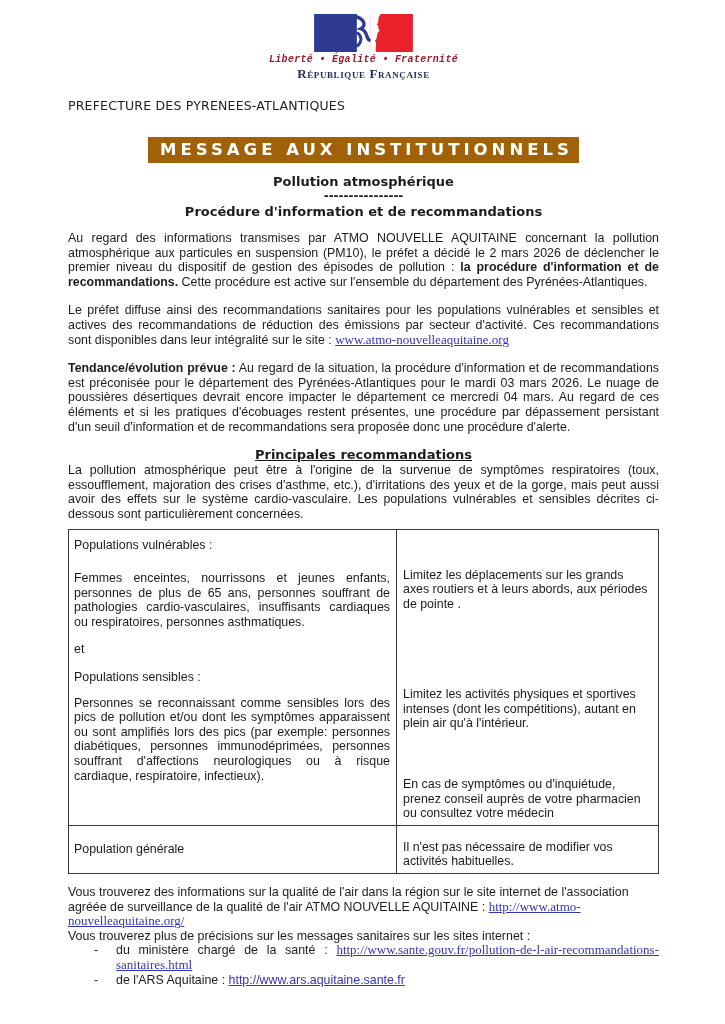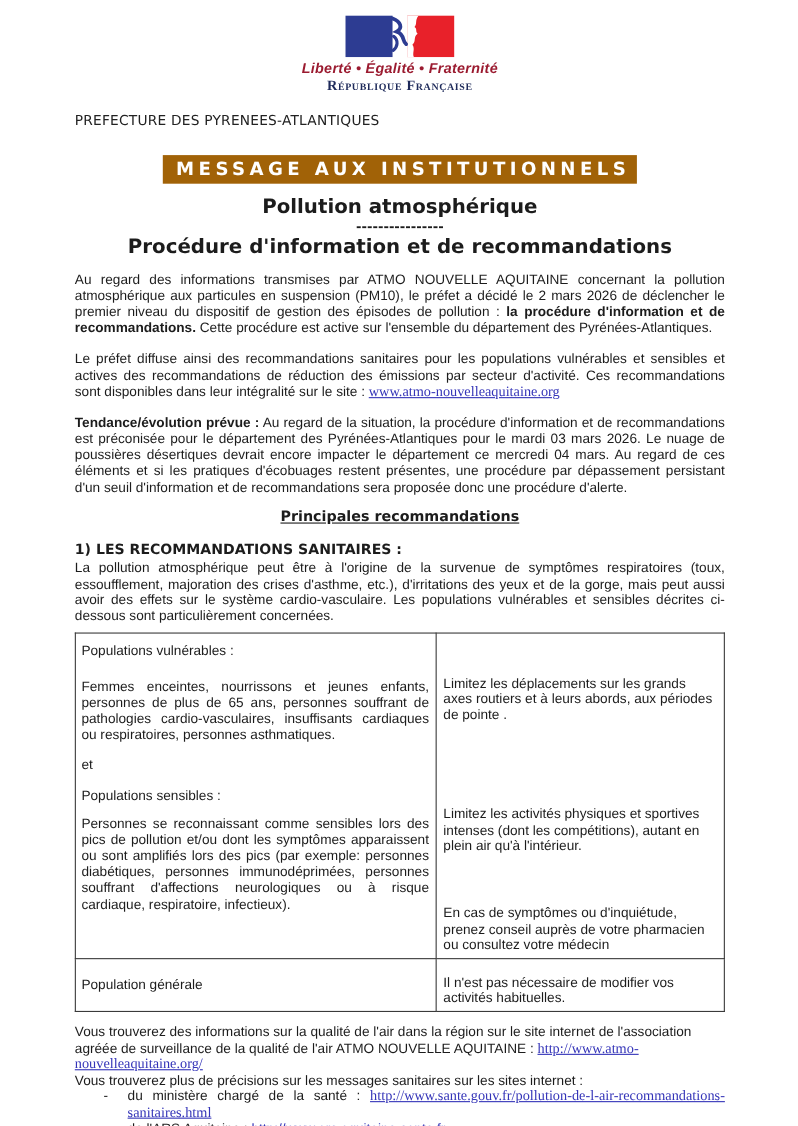--- a/index.html
+++ b/index.html
@@ -3,29 +3,29 @@
 <meta charset="utf-8">
 <style>
   *{box-sizing:border-box;margin:0;padding:0}
   html,body{background:#e9e9e9}
   body{font-family:"Liberation Sans",sans-serif;color:#1c1c1c}
   .page{width:725px;height:1024px;margin:0 auto;background:#fff;padding:14px 66px 0 68px;overflow:hidden;position:relative}
 
   
   .logo-block{text-align:center}
   .flag{width:105px;height:38px;display:block;margin:0 auto 2px}
-  .motto{font-family:Liberation Sans, sans-serif;font-style:italic;font-weight:bold;font-size:13px;color:#9b1b30;letter-spacing:.3px}
+  .motto{font-family:Liberation Mono, monospace;font-style:italic;font-weight:bold;font-size:10px;color:#9b1b30;letter-spacing:.3px}
   .republic{font-family:"Liberation Serif",serif;font-variant:small-caps;font-weight:bold;font-size:13px;color:#1e2a5a;letter-spacing:.6px;margin-top:1px}
 
   .prefecture{text-align:left;font-family:"DejaVu Sans",sans-serif;font-size:12.5px;margin-top:16px;letter-spacing:.2px;color:#222}
 
   .banner-wrap{text-align:center;margin-top:24px}
   .banner{display:inline-block;background:#a16207;color:#fff;font-family:"DejaVu Sans",sans-serif;font-weight:bold;font-size:16.5px;letter-spacing:4px;padding:3px 6px 4px 12px}
 
-  .subtitle{text-align:center;font-family:"DejaVu Sans",sans-serif;font-weight:bold;font-size:18px;margin-top:11px}
+  .subtitle{text-align:center;font-family:"DejaVu Sans",sans-serif;font-weight:bold;font-size:13px;margin-top:11px}
   .sep-line{text-align:center;font-family:"DejaVu Sans",sans-serif;font-weight:bold;font-size:12px;line-height:10px;margin-top:2px}
   .subtitle2{margin-top:3px}
 
   
   .body-text{font-size:12.4px;line-height:14.6px;text-align:justify}
   .para{margin-top:14px}
   .para-first{margin-top:12px}
   b.inline{font-weight:bold}
   a.doc-link{color:#3434b8;text-decoration:underline;cursor:pointer}
   .serif-link{font-family:"Liberation Serif",serif;font-size:13px}
@@ -87,21 +87,20 @@
   <div class="subtitle subtitle2">Procédure d'information et de recommandations</div>
 
   <p class="body-text para para-first"><span>Au regard des informations transmises par ATMO NOUVELLE AQUITAINE concernant la pollution atmosphérique aux particules en suspension (PM10), le préfet a décidé le 2 mars 2026 de déclencher le premier niveau du dispositif de gestion des épisodes de pollution : </span><b class="inline">la procédure d'information et de recommandations.</b><span> Cette procédure est active sur l'ensemble du département des Pyrénées-Atlantiques.</span></p>
 
   <p class="body-text para"><span>Le préfet diffuse ainsi des recommandations sanitaires pour les populations vulnérables et sensibles et actives des recommandations de réduction des émissions par secteur d'activité. Ces recommandations sont disponibles dans leur intégralité sur le site : </span><a class="doc-link serif-link">www.atmo-nouvelleaquitaine.org</a></p>
 
   <p class="body-text para"><b class="inline">Tendance/évolution prévue :</b><span> Au regard de la situation, la procédure d'information et de recommandations est préconisée pour le département des Pyrénées-Atlantiques pour le mardi 03 mars 2026. Le nuage de poussières désertiques devrait encore impacter le département ce mercredi 04 mars. Au regard de ces éléments et si les pratiques d'écobuages restent présentes, une procédure par dépassement persistant d'un seuil d'information et de recommandations sera proposée donc une procédure d'alerte.</span></p>
 
   <div class="section-heading">Principales recommandations</div>
 
-  <div class="sanitary-title">1) LES RECOMMANDATIONS SANITAIRES :</div>
   <p class="body-text sanitary-intro">La pollution atmosphérique peut être à l'origine de la survenue de symptômes respiratoires (toux, essoufflement, majoration des crises d'asthme, etc.), d'irritations des yeux et de la gorge, mais peut aussi avoir des effets sur le système cardio-vasculaire. Les populations vulnérables et sensibles décrites ci-dessous sont particulièrement concernées.</p>
 
   <table class="reco">
     <tbody>
       <tr class="row1">
         <td class="td-left">
           <p class="p-vuln-label">Populations vulnérables :</p>
           <p class="p-vuln-text">Femmes enceintes, nourrissons et jeunes enfants, personnes de plus de 65 ans, personnes souffrant de pathologies cardio-vasculaires, insuffisants cardiaques ou respiratoires, personnes asthmatiques.</p>
           <p class="p-et">et</p>
           <p class="p-sens-label">Populations sensibles :</p>

